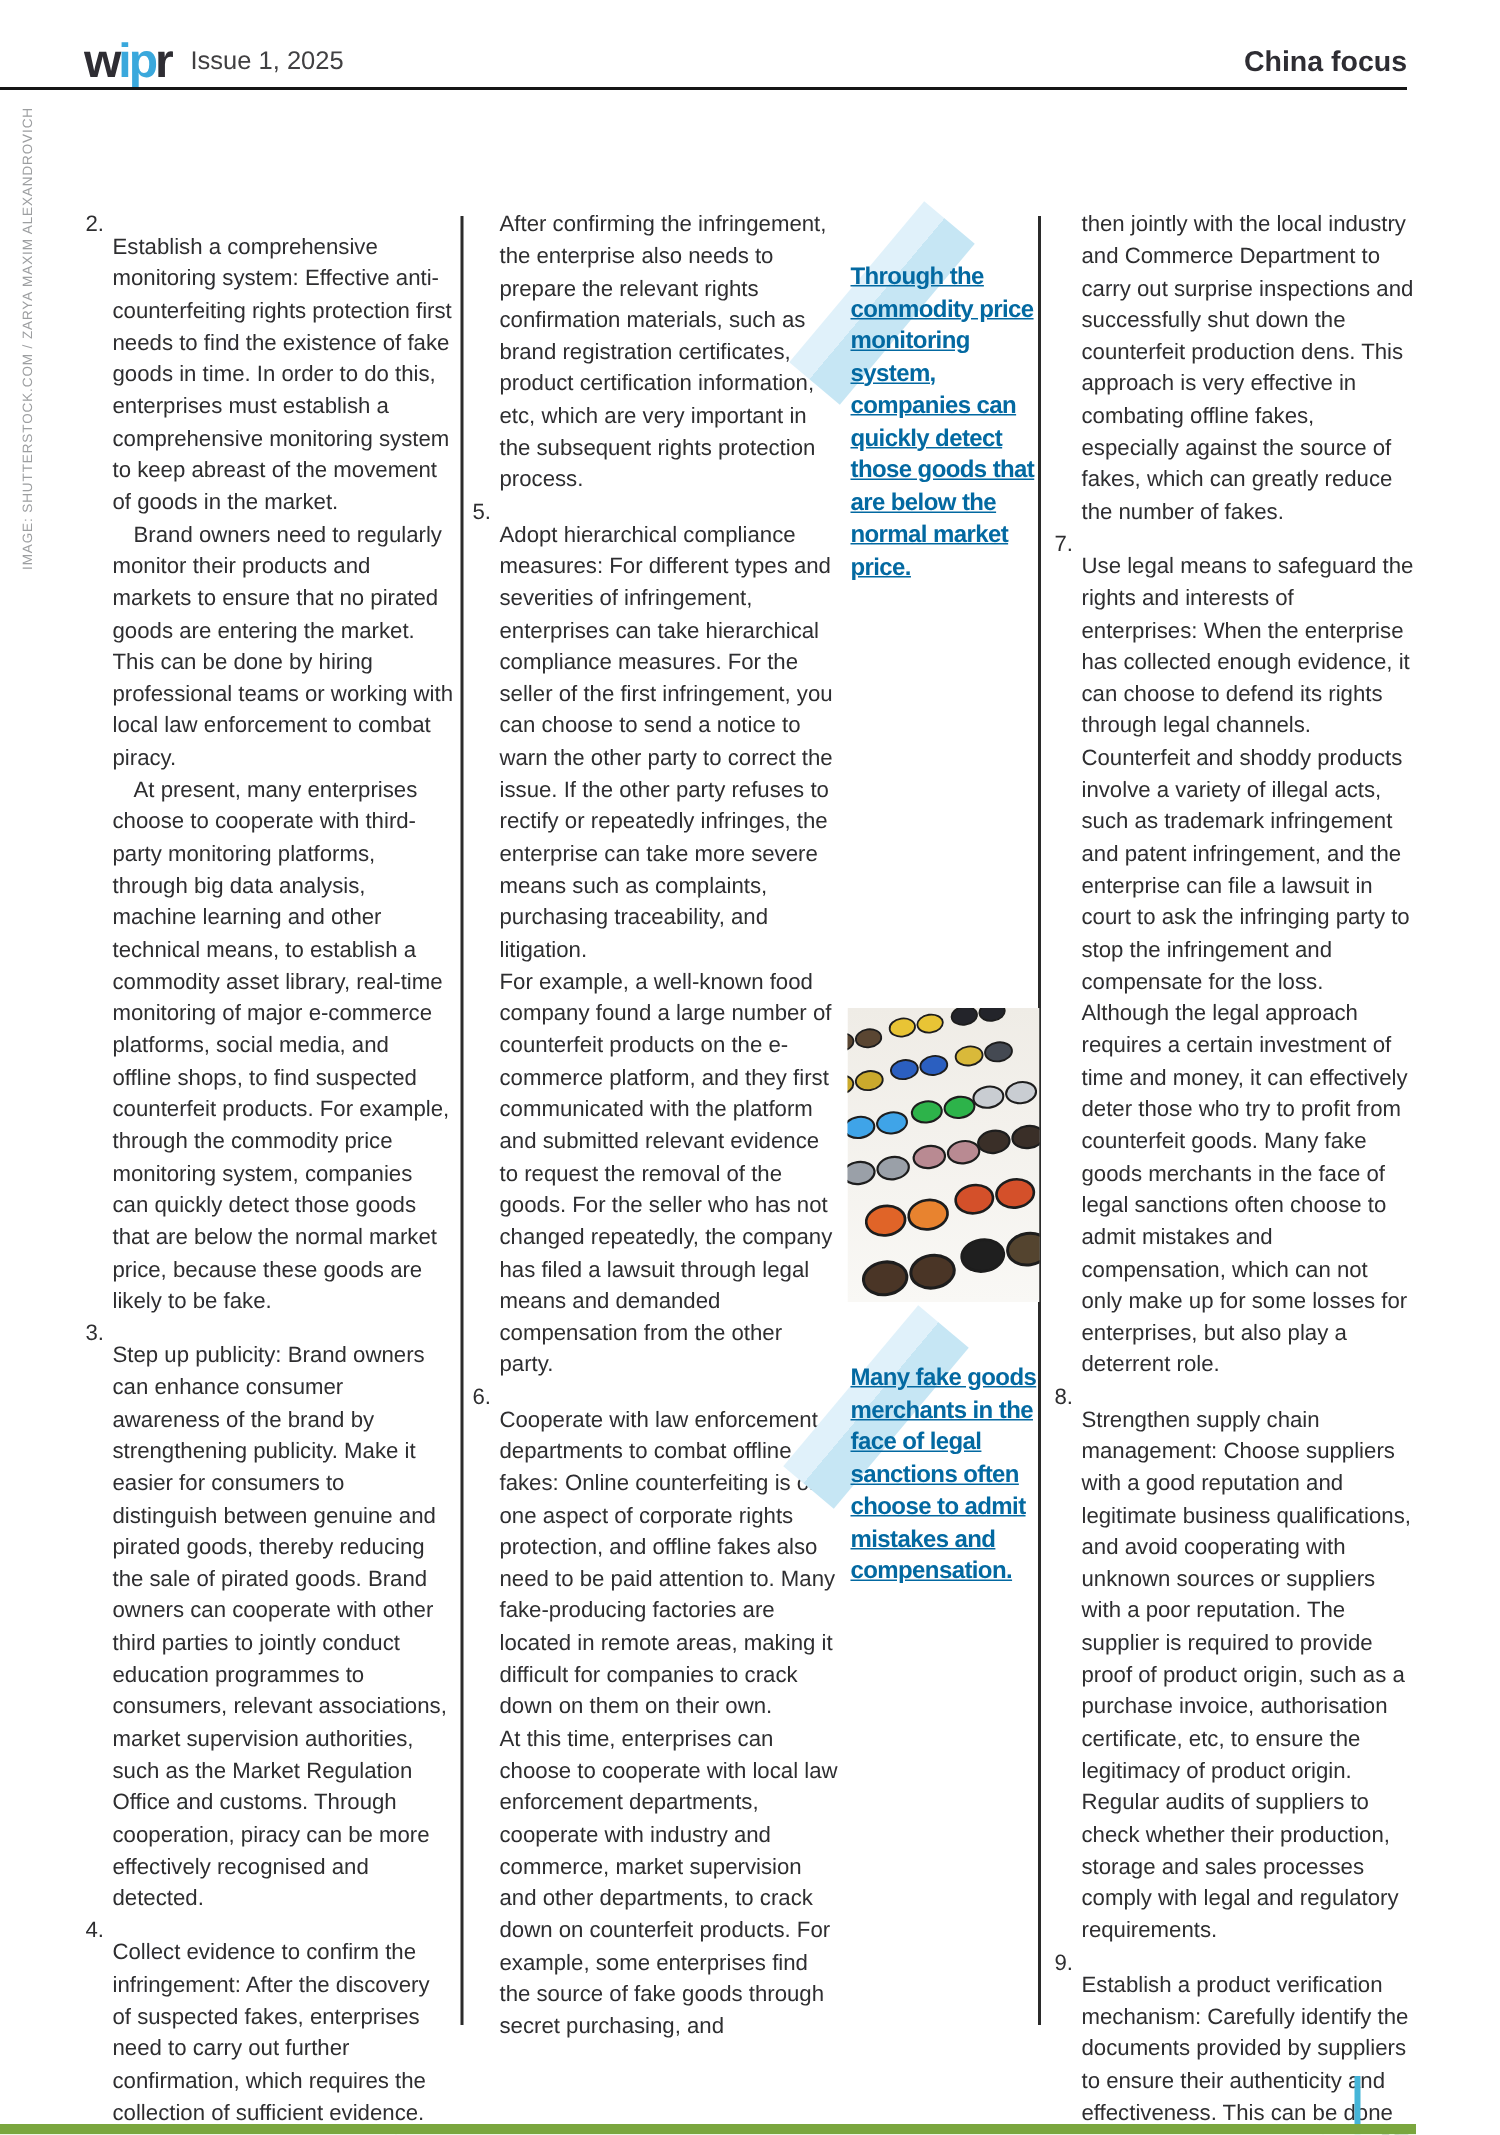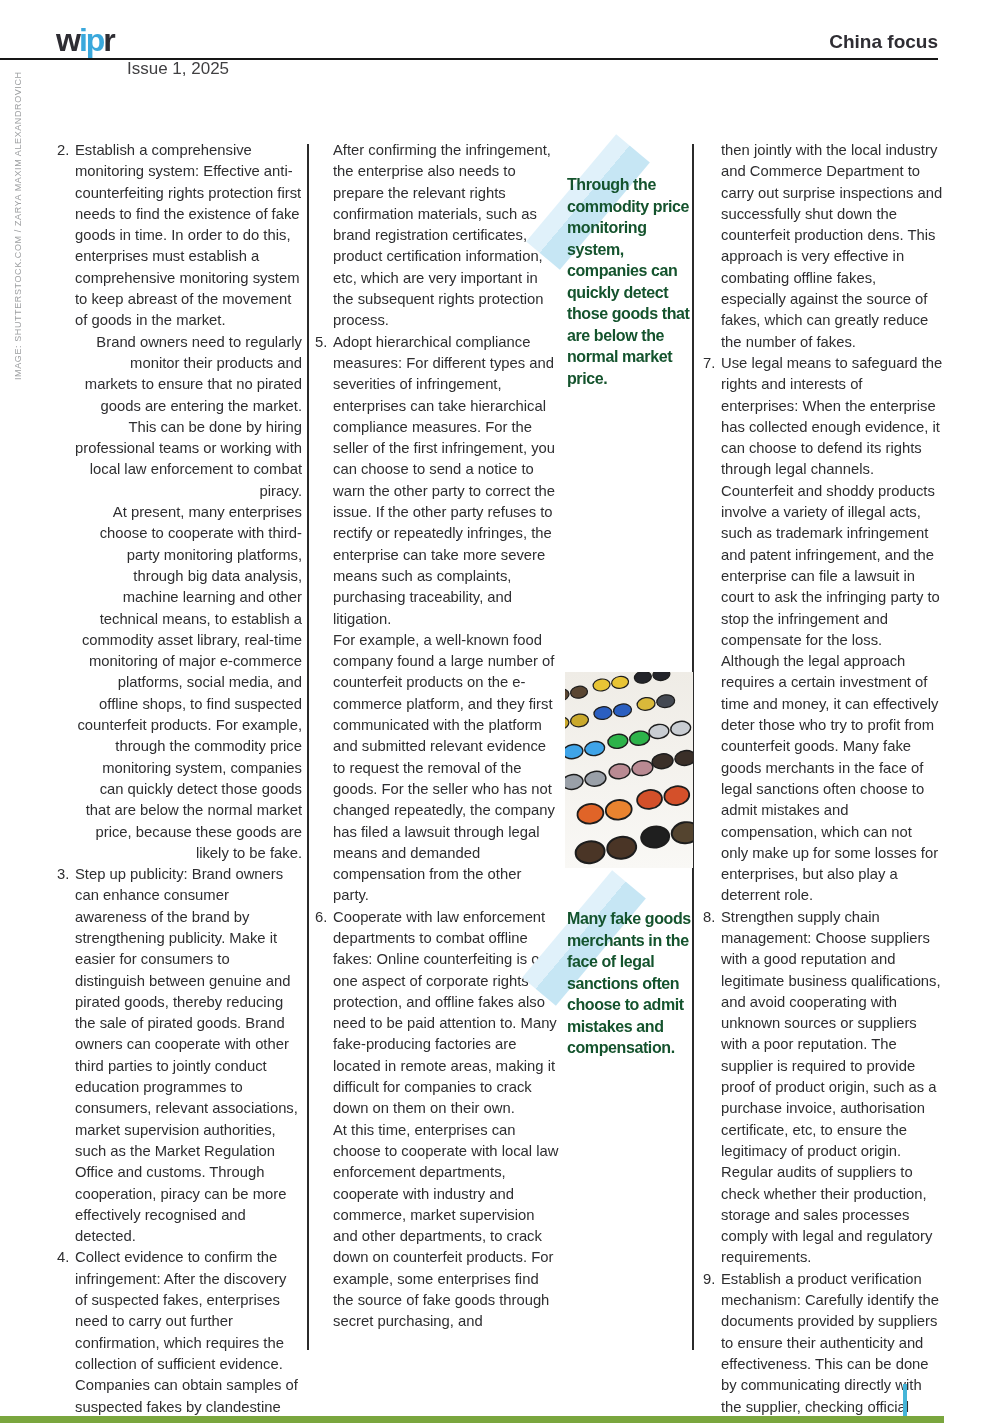--- a/index.html
+++ b/index.html
@@ -4,51 +4,51 @@
 <style>
   html,body { margin:0; padding:0; background:#ffffff; }
   .page {
     position:relative; width:944px; height:1423px; background:#ffffff;
     font-family:"Liberation Sans", sans-serif; overflow:hidden;
   }
   
   .logo { position:absolute; left:56px; top:22px; font-size:32px; font-weight:bold;
           letter-spacing:-2px; color:#2e2d33; }
   .logo .blue { color:#3aa8dc; }
-  .issue { position:absolute; left:127px; top:31px; font-size:17px; color:#414042;margin-top:28px; }
+  .issue { position:absolute; left:127px; top:31px; font-size:17px; color:#414042; }
   .section-title { position:absolute; top:31px; left:0; width:938px; text-align:right;
           font-size:19px; font-weight:bold; color:#2e2d33; }
   .hrule { position:absolute; left:0; top:58px; width:938px; height:2px; background:#161616; }
   
   .credit { position:absolute; left:13px; top:70px; height:310px;
             writing-mode:vertical-rl; transform:rotate(180deg);
             font-size:9px; color:#9c9ea0; letter-spacing:0.6px; white-space:nowrap; }
   
   .col { position:absolute; top:140px; color:#2e2e30; font-size:14.8px;
          line-height:21.3px; letter-spacing:0; }
   .col-1 { left:57px;  width:245px; }
   .col-2 { left:315px; width:245px; }
   .col-4 { left:703px; width:240px; }
   .item { display:flex; }
   .item .num  { width:18px; flex:none; }
-  .item .body { flex:1; }
+  .item .body { flex:1;margin-top:15px; }
   .col p { margin:0; }
-  .col p.indent { text-indent:14px;text-align:right; }
+  .col p.indent { text-indent:14px; }
   .cont { margin-left:18px; }
   .vrule { position:absolute; top:144px; width:1.5px; height:1206px; background:#2b2b2b; }
   #vr1 { left:307px; }
   #vr2 { left:692px; }
   
   .ribbon { position:absolute; z-index:1;
             background:linear-gradient(90deg,#e0f1fa 0 40%,#c6e6f4 40% 100%); }
   #ribbon1 { left:566px; top:132px; width:44px; height:140px; transform:rotate(40deg); }
   #ribbon2 { left:562px; top:868px; width:44px; height:140px; transform:rotate(40deg); }
   .quote { position:absolute; left:567px; width:124px; z-index:2;
            font-weight:bold; font-size:16px; line-height:21.5px;
-           letter-spacing:-0.4px; color:#14532d; }
+           letter-spacing:-0.4px; color:#0369a1;text-decoration:underline; }
   #quote1 { top:174px; }
   #quote2 { top:908px; }
   
   .photo { position:absolute; left:565px; top:672px; width:128px; height:196px; z-index:3; }
   
   .site   { position:absolute; top:1394px; left:0; width:896px; text-align:right;
             font-size:14px; color:#6d6e70; }
   .fbar   { position:absolute; left:903px; top:1384px; width:4px; height:39px; background:#45b5d8; }
   .pageno { position:absolute; left:916px; top:1384px; font-size:22px; font-weight:bold; color:#6d6e70;margin-top:32px; }
   .greenbar { position:absolute; left:0; top:1416px; width:1000px; height:7px; background:#7aa63e; }

